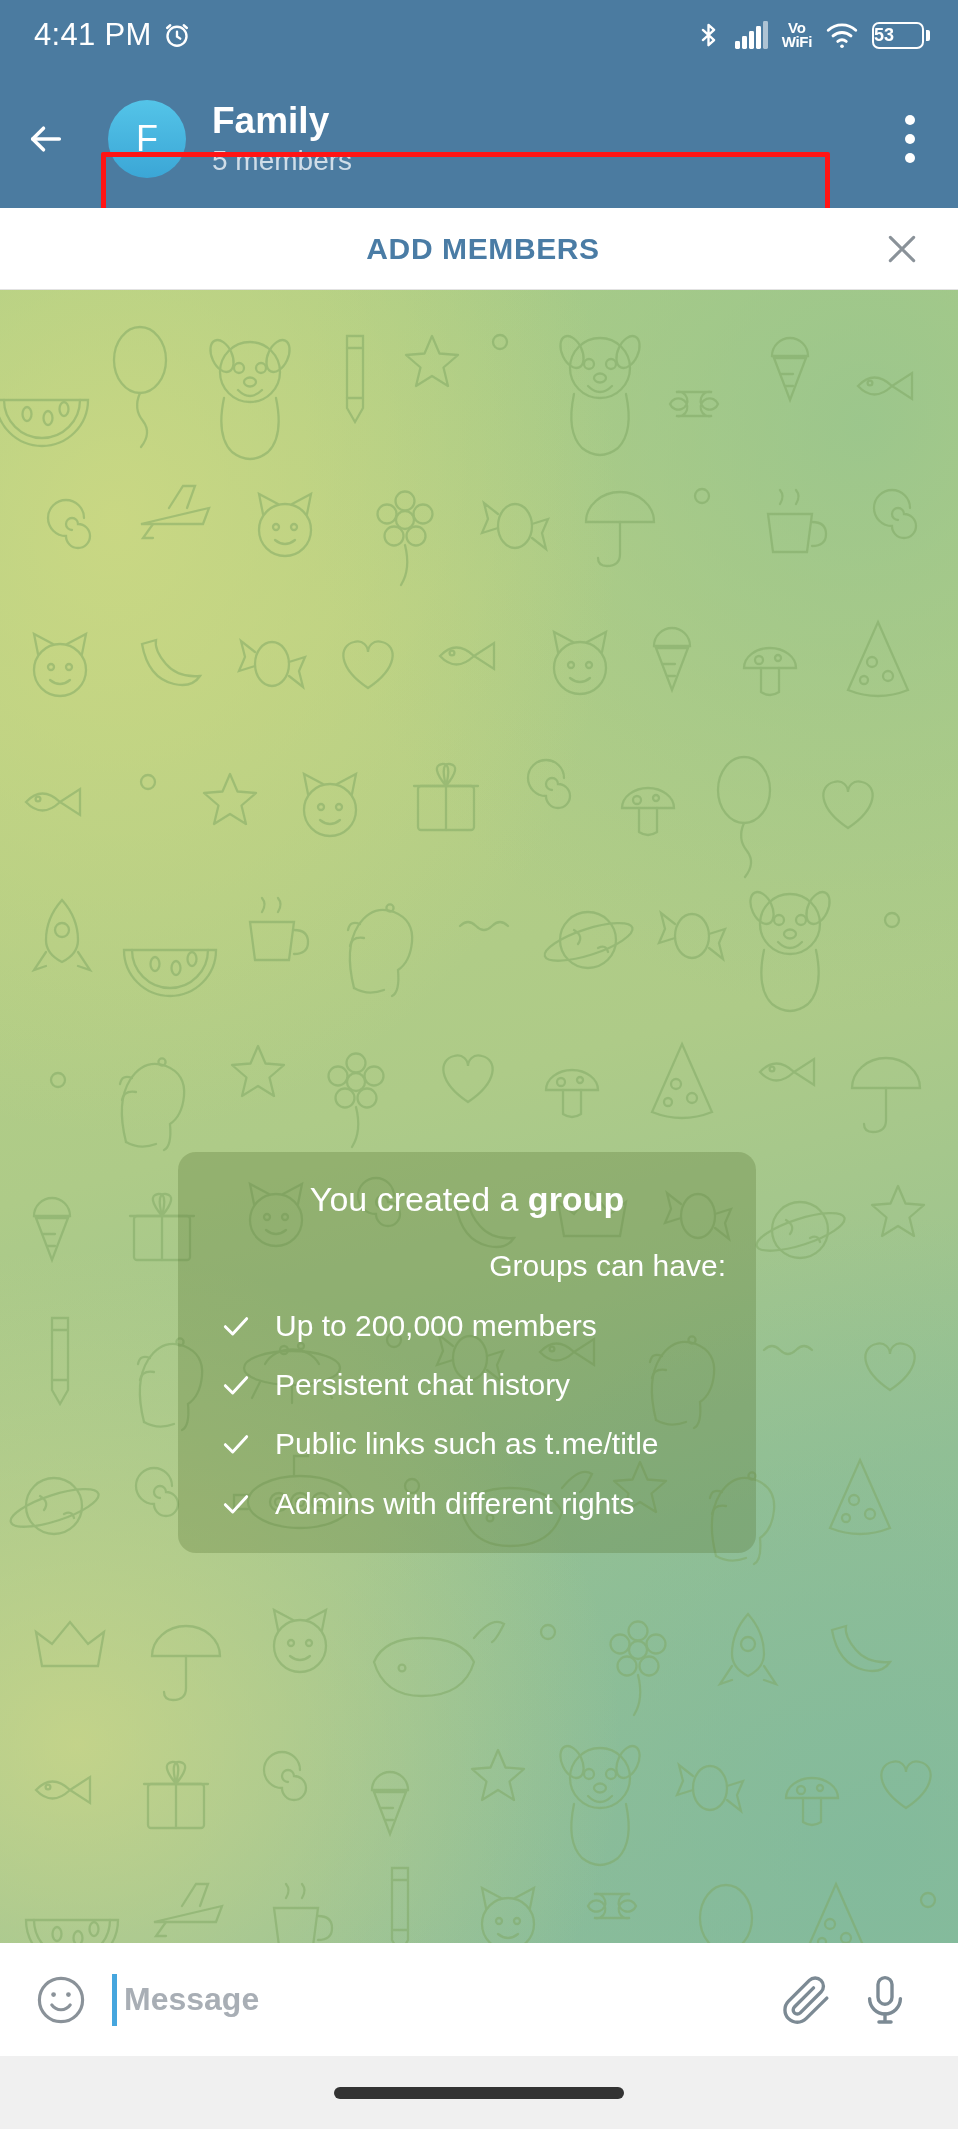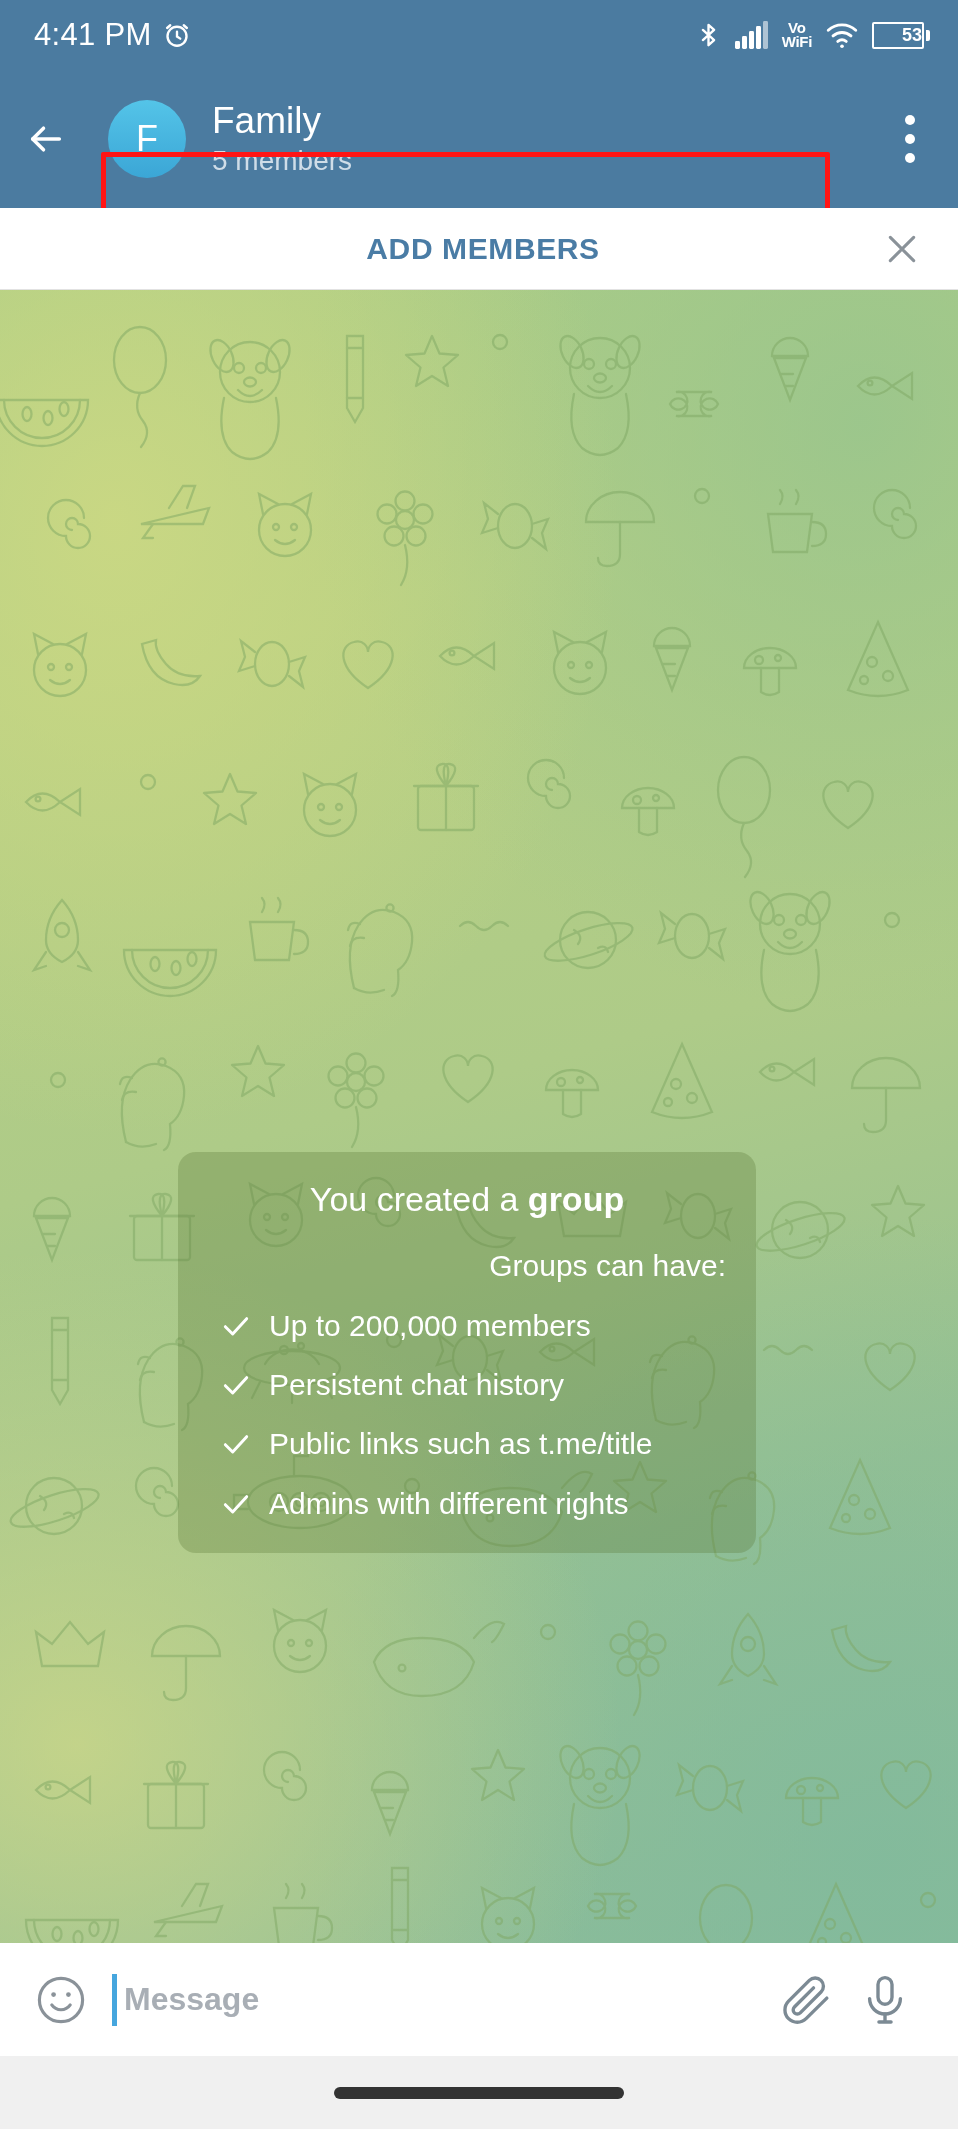--- a/index.html
+++ b/index.html
@@ -30,22 +30,22 @@
   }
   .sb-ico { display:block; }
   #vowifi {
     display:flex; flex-direction:column; align-items:center;
     line-height:.95; font-size:15px; font-weight:700; letter-spacing:-.3px;
   }
   #battery {
     display:flex; align-items:center; gap:2px;
   }
   #battery-shell {
-    width:52px; height:27px; border:2.5px solid #fff; border-radius:2px;
-    display:flex; align-items:center; justify-content:flex-end;
+    width:52px; height:27px; border:2.5px solid #fff; border-radius:7px;
+    display:flex; align-items:center; justify-content:flex-start;
     position:relative;
   }
   #battery-level-text { font-size:18px; font-weight:600; }
   #battery-tip { width:4px; height:11px; background:#fff; border-radius:0 2px 2px 0; }
 
   
   #app-bar {
     height:138px; flex:0 0 138px;
     background:#4B7BA0;
     display:flex; align-items:center;
@@ -62,21 +62,21 @@
   }
   #avatar {
     width:78px; height:78px; border-radius:50%;
     background:linear-gradient(180deg,#54C4E8 0%,#3BA6D6 100%);
     display:flex; align-items:center; justify-content:center;
     flex:0 0 78px;
   }
   #avatar-letter { color:#fff; font-size:36px; font-weight:400; }
   #chat-text { margin-left:26px; min-width:0; }
   #chat-title {
-    color:#ffffff; font-size:37px; font-weight:400;
+    color:#ffffff; font-size:37px; font-weight:700;
     line-height:1.12; white-space:nowrap;
   }
   #chat-subtitle {
     color:#CFDDE8; font-size:28px; font-weight:400;
     line-height:1.2; margin-top:3px; white-space:nowrap;
   }
   #menu-button {
     width:96px; height:138px; flex:0 0 96px;
     display:flex; flex-direction:column; align-items:center; justify-content:center;
     gap:9px; cursor:pointer;
@@ -136,21 +136,21 @@
   #service-headline {
     text-align:center; font-size:34px; font-weight:400;
     line-height:1.28; margin-bottom:24px;
   }
   #service-headline b { font-weight:700; }
   #service-intro {
     font-size:30px; font-weight:400; line-height:1.3;
     margin-bottom:22px; padding-left:4px;text-align:right;
   }
   .service-feature {
-    display:flex; align-items:center; gap:17px;
+    display:flex; align-items:center; gap:23px;
     font-size:30px; line-height:1.28; padding-left:12px;
     margin-bottom:21px;
   }
   .service-feature:last-child { margin-bottom:0; }
   .feature-check { flex:0 0 auto; display:block; }
 
   
   #input-bar {
     flex:0 0 113px; height:113px;
     background:#ffffff; display:flex; align-items:center;

